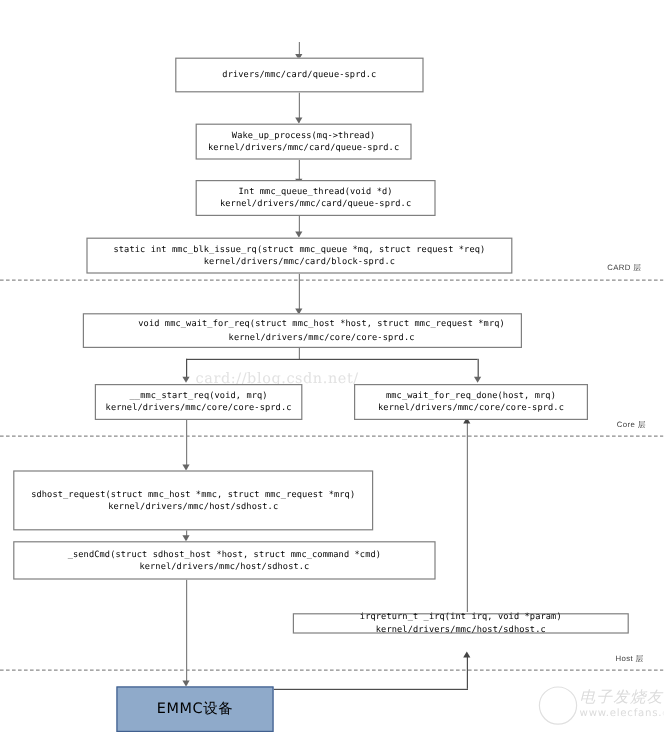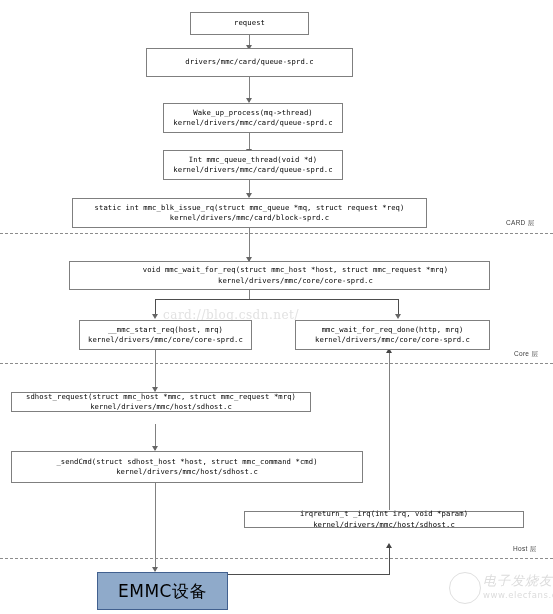--- a/index.html
+++ b/index.html
@@ -30,21 +30,21 @@
     color: #000000;
     letter-spacing: 0.1px;
     white-space: nowrap;
     z-index: 3;
   }
   .node .ln2 { }
   .node.emmc {
     background: #8faaca;
     border: 1px solid #41608f;
     font-family: "DejaVu Sans", "Liberation Sans", sans-serif;
-    font-size: 17px;
+    font-size: 12px;
     letter-spacing: 0.5px;
   }
   .edge {
     position: absolute;
     background: #808080;
     z-index: 1;
   }
   .edge.v { width: 1px; }
   .edge.h { height: 1px; }
   .edge.dark { background: #4d4d4d; }
@@ -173,59 +173,56 @@
   <div class="edge v" style="left:155px; top:483px; height:88px;"></div>
   <div class="arrow down" style="left:152px; top:567px;"></div>
 
   <div class="edge h dark" style="left:228px; top:574px; width:162px;"></div>
   <div class="edge v dark" style="left:389px; top:545px; height:29px;"></div>
   <div class="arrow up" style="left:386px; top:543px;"></div>
 
   <div class="edge v" style="left:389px; top:350px; height:160px;"></div>
   <div class="arrow up" style="left:386px; top:348px;"></div>
 
-  <div class="node" style="left:190px; top:12px; width:119px; height:23px;">
-    <span>request</span>
-  </div>
 
   <div class="node" style="left:146px; top:48px; width:207px; height:29px;">
     <span class="ln2">drivers/mmc/card/queue-sprd.c</span>
   </div>
 
   <div class="node" style="left:163px; top:103px; width:180px; height:30px;">
     <span>Wake_up_process(mq-&gt;thread)</span>
     <span class="ln2">kernel/drivers/mmc/card/queue-sprd.c</span>
   </div>
 
-  <div class="node" style="left:163px; top:150px; width:180px; height:30px;">
+  <div class="node" style="left:163px; top:150px; width:200px; height:30px;">
     <span>Int mmc_queue_thread(void *d)</span>
     <span class="ln2">kernel/drivers/mmc/card/queue-sprd.c</span>
   </div>
 
   <div class="node" style="left:72px; top:198px; width:355px; height:30px;">
     <span>static int mmc_blk_issue_rq(struct mmc_queue *mq, struct request *req)</span>
     <span class="ln2">kernel/drivers/mmc/card/block-sprd.c</span>
   </div>
 
-  <div class="node" style="left:69px; top:261px; width:421px; height:29px;padding-left:32px;">
+  <div class="node" style="left:69px; top:261px; width:366px; height:29px;padding-left:32px;">
     <span>void mmc_wait_for_req(struct mmc_host *host, struct mmc_request *mrq)</span>
     <span class="ln2">kernel/drivers/mmc/core/core-sprd.c</span>
   </div>
 
   <div class="node" style="left:79px; top:320px; width:173px; height:30px;">
-    <span>__mmc_start_req(host, mrq)</span>
+    <span>__mmc_start_req(void, mrq)</span>
     <span class="ln2">kernel/drivers/mmc/core/core-sprd.c</span>
   </div>
 
   <div class="node" style="left:295px; top:320px; width:195px; height:30px;">
-    <span>mmc_wait_for_req_done(http, mrq)</span>
+    <span>mmc_wait_for_req_done(host, mrq)</span>
     <span class="ln2">kernel/drivers/mmc/core/core-sprd.c</span>
   </div>
 
-  <div class="node" style="left:11px; top:392px; width:300px; height:20px;align-items:center;">
+  <div class="node" style="left:11px; top:392px; width:300px; height:50px;align-items:center;">
     <span>sdhost_request(struct mmc_host *mmc, struct mmc_request *mrq)</span>
     <span class="ln2">kernel/drivers/mmc/host/sdhost.c</span>
   </div>
 
   <div class="node" style="left:11px; top:451px; width:352px; height:32px;">
     <span>_sendCmd(struct sdhost_host *host, struct mmc_command *cmd)</span>
     <span class="ln2">kernel/drivers/mmc/host/sdhost.c</span>
   </div>
 
   <div class="node" style="left:244px; top:511px; width:280px; height:17px;">

